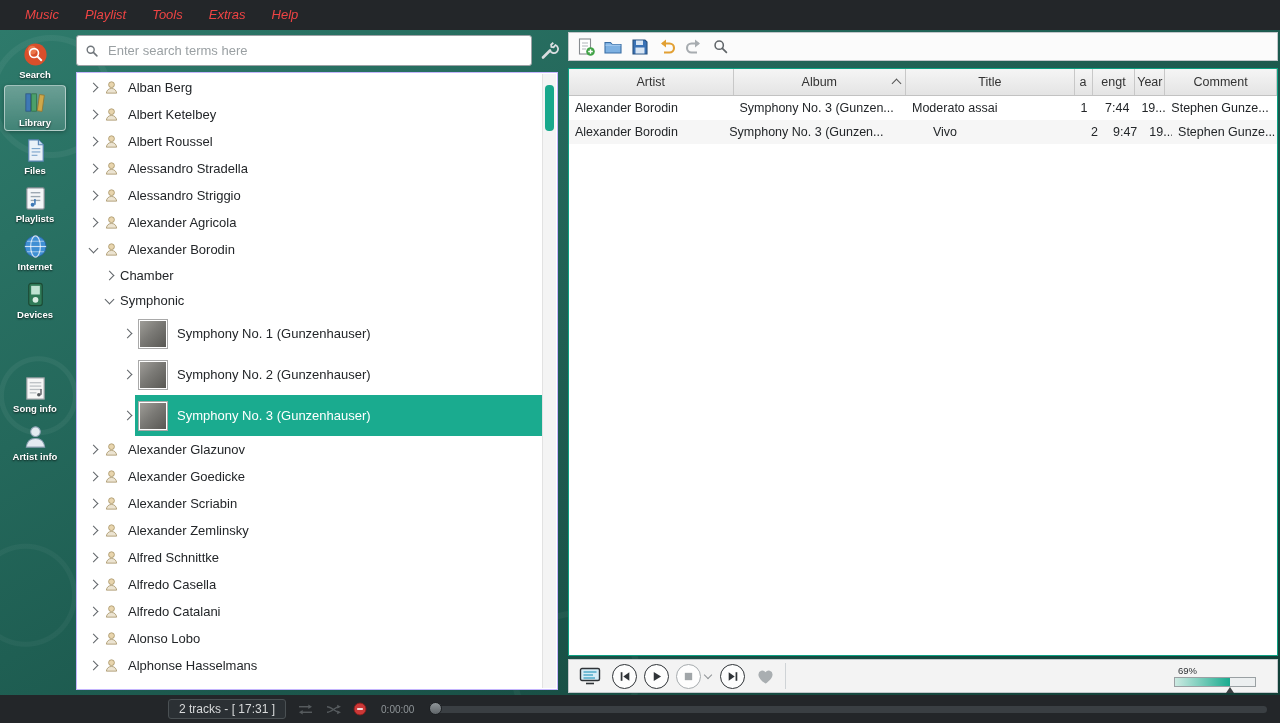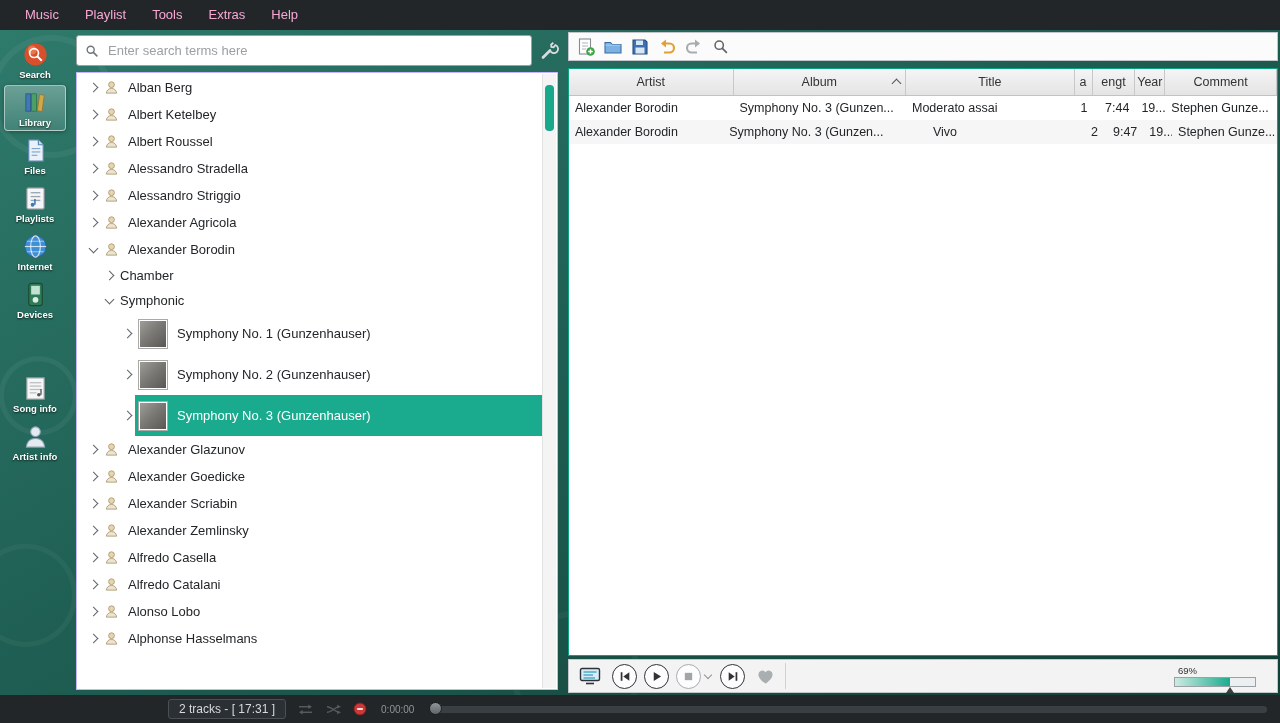--- a/index.html
+++ b/index.html
@@ -2,21 +2,21 @@
 <html><head>
 <meta charset="utf-8">
 <style>
   html,body{margin:0;padding:0;width:1280px;height:723px;overflow:hidden;
     font-family:"Liberation Sans",sans-serif;-webkit-font-smoothing:antialiased;}
   .app{position:relative;width:1280px;height:723px;background:#232629;}
 
   
   .menu-bar{position:absolute;top:0;left:0;width:1280px;height:30px;background:#232629;
     display:flex;align-items:center;padding-left:12px;box-sizing:border-box;}
-  .menu-item{color:#f9a8d4;font-size:13px;line-height:30px;padding:0 13px;cursor:default;}
+  .menu-item{color:#ef4444;font-size:13px;line-height:30px;padding:0 13px;cursor:default;font-style:italic;}
 
   
   .window-bg{position:absolute;top:30px;left:0;width:1280px;height:665px;
     background:
       radial-gradient(circle at 4% 10%, transparent 55px, rgba(255,255,255,.05) 56px, rgba(255,255,255,.05) 61px, transparent 62px),
       radial-gradient(circle at 3% 55%, transparent 34px, rgba(255,255,255,.05) 35px, rgba(255,255,255,.05) 39px, transparent 40px),
       radial-gradient(circle at 2% 85%, transparent 46px, rgba(255,255,255,.04) 47px, rgba(255,255,255,.04) 51px, transparent 52px),
       radial-gradient(circle at 45% 97%, transparent 58px, rgba(255,255,255,.04) 59px, rgba(255,255,255,.04) 64px, transparent 65px),
       linear-gradient(150deg,#2e7a6b 0%,#1f5f53 45%,#123f37 100%);}
 
@@ -461,20 +461,35 @@
             <span class="chev right"></span>
           </span>
     <span class="row-body">
       <span class="artist-ico">
         <svg viewBox="0 0 16 16" width="15" height="15">
                 <circle cx="8" cy="5" r="3.1" fill="#e8d5ae" stroke="#a28d5f" stroke-width="0.8"></circle>
                 <path d="M2.5 14c.4-3.2 2.6-5 5.5-5s5.1 1.8 5.5 5z" fill="#ece4d2" stroke="#a28d5f" stroke-width="0.8"></path>
               </svg>
       </span>
 
+      <span class="tree-label">Alfred Schnittke</span>
+    </span>
+  </div>
+        <div class="tree-item artist">
+    <span class="chev-box">
+            <span class="chev right"></span>
+          </span>
+    <span class="row-body">
+      <span class="artist-ico">
+        <svg viewBox="0 0 16 16" width="15" height="15">
+                <circle cx="8" cy="5" r="3.1" fill="#e8d5ae" stroke="#a28d5f" stroke-width="0.8"></circle>
+                <path d="M2.5 14c.4-3.2 2.6-5 5.5-5s5.1 1.8 5.5 5z" fill="#ece4d2" stroke="#a28d5f" stroke-width="0.8"></path>
+              </svg>
+      </span>
+
       <span class="tree-label">Alfredo Casella</span>
     </span>
   </div>
         <div class="tree-item artist">
     <span class="chev-box">
             <span class="chev right"></span>
           </span>
     <span class="row-body">
       <span class="artist-ico">
         <svg viewBox="0 0 16 16" width="15" height="15">

